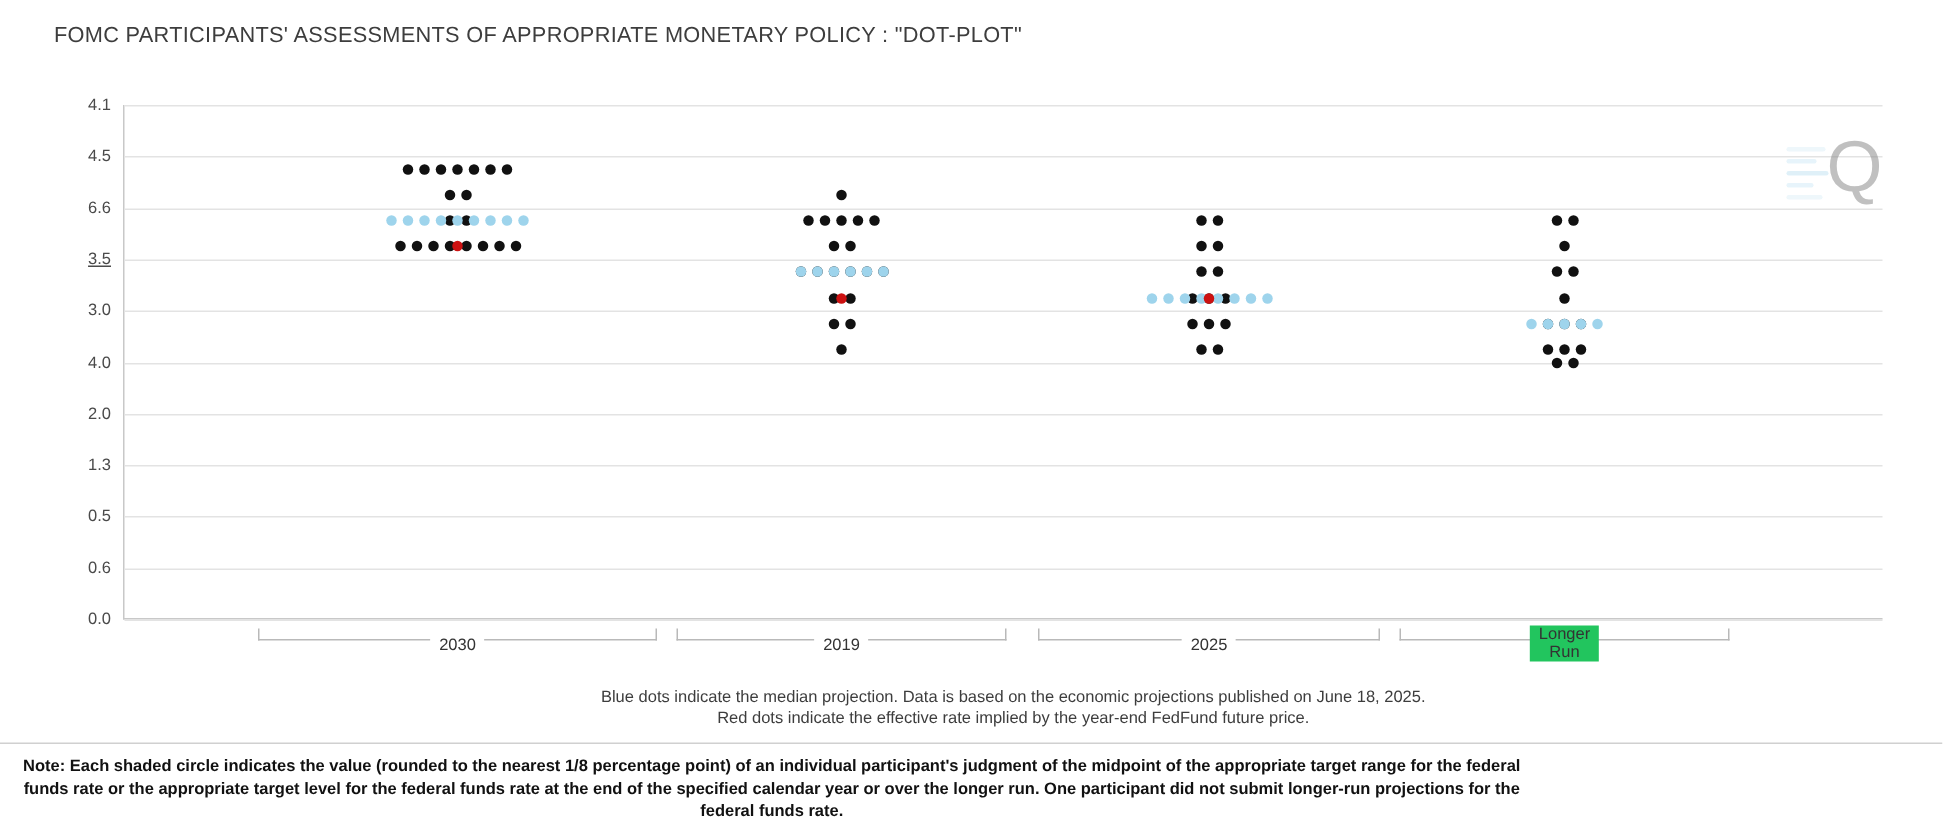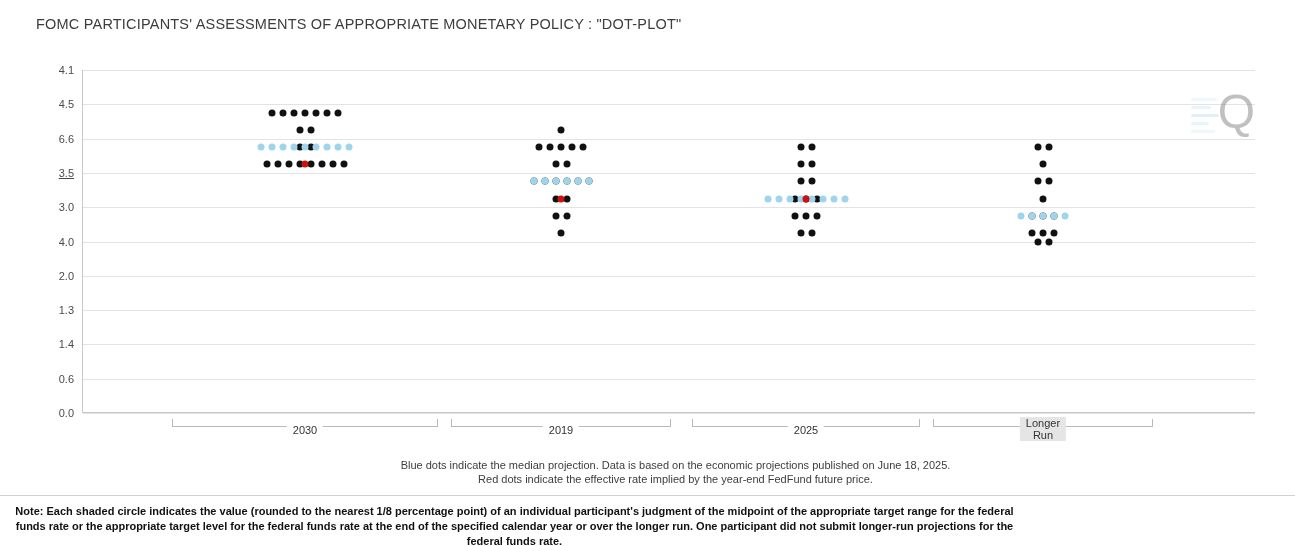--- a/index.html
+++ b/index.html
@@ -156,21 +156,21 @@
       <div class="gridline" style="top: 171.5px;"></div>
       <div class="gridline" style="top: 137.2px;"></div>
       <div class="gridline" style="top: 102.9px;"></div>
       <div class="gridline" style="top: 68.6px;"></div>
       <div class="gridline" style="top: 34.3px;"></div>
       <div class="gridline" style="top: 0px;"></div>
     </div>
   <div id="axis-labels">
       <div class="ytick-label" style="top: 413px;">0.0</div>
       <div class="ytick-label" style="top: 378.7px;">0.6</div>
-      <div class="ytick-label" style="top: 344.4px;">1.4</div>
+      <div class="ytick-label" style="top: 344.4px;">0.5</div>
       <div class="ytick-label" style="top: 310.1px;">1.3</div>
       <div class="ytick-label" style="top: 275.8px;">2.0</div>
       <div class="ytick-label" style="top: 241.5px;">4.0</div>
       <div class="ytick-label" style="top: 207.2px;">3.0</div>
       <div class="ytick-label" style="top: 172.9px; text-decoration: underline;">3.5</div>
       <div class="ytick-label" style="top: 138.6px;">6.6</div>
       <div class="ytick-label" style="top: 104.3px;">4.5</div>
       <div class="ytick-label" style="top: 70px;">4.1</div>
     </div>
   <div id="dots-layer">
@@ -273,21 +273,21 @@
       <div class="dot red" style="left: 806px; top: 198.625px;"></div>
     </div>
   <div id="groups-layer">
       <div class="group-bracket" style="left: 172px; width: 266px; top: 419px;"></div>
       <div class="group-label" style="left: 305px; top: 424px; background: rgb(255, 255, 255); padding: 0px 6px;">2030</div>
       <div class="group-bracket" style="left: 451px; width: 220px; top: 419px;"></div>
       <div class="group-label" style="left: 561px; top: 424px; background: rgb(255, 255, 255); padding: 0px 6px;">2019</div>
       <div class="group-bracket" style="left: 692px; width: 228px; top: 419px;"></div>
       <div class="group-label" style="left: 806px; top: 424px; background: rgb(255, 255, 255); padding: 0px 6px;">2025</div>
       <div class="group-bracket" style="left: 933px; width: 220px; top: 419px;"></div>
-      <div class="group-label" style="left: 1043px; top: 417px; background: #e5e5e5; padding: 0px 6px;">Longer
+      <div class="group-label" style="left: 1043px; top: 417px; background: #22c55e; padding: 0px 6px;">Longer
 Run</div>
     </div>
 
   <div id="watermark">
     <div class="wm-q">Q</div>
     <div class="wm-bar" style="top:10px; width:26px; opacity:0.5;"></div>
     <div class="wm-bar" style="top:18px; width:20px; opacity:0.7;"></div>
     <div class="wm-bar" style="top:26px; width:28px; opacity:0.9;"></div>
     <div class="wm-bar" style="top:34px; width:18px; opacity:0.7;"></div>
     <div class="wm-bar" style="top:42px; width:24px; opacity:0.5;"></div>

